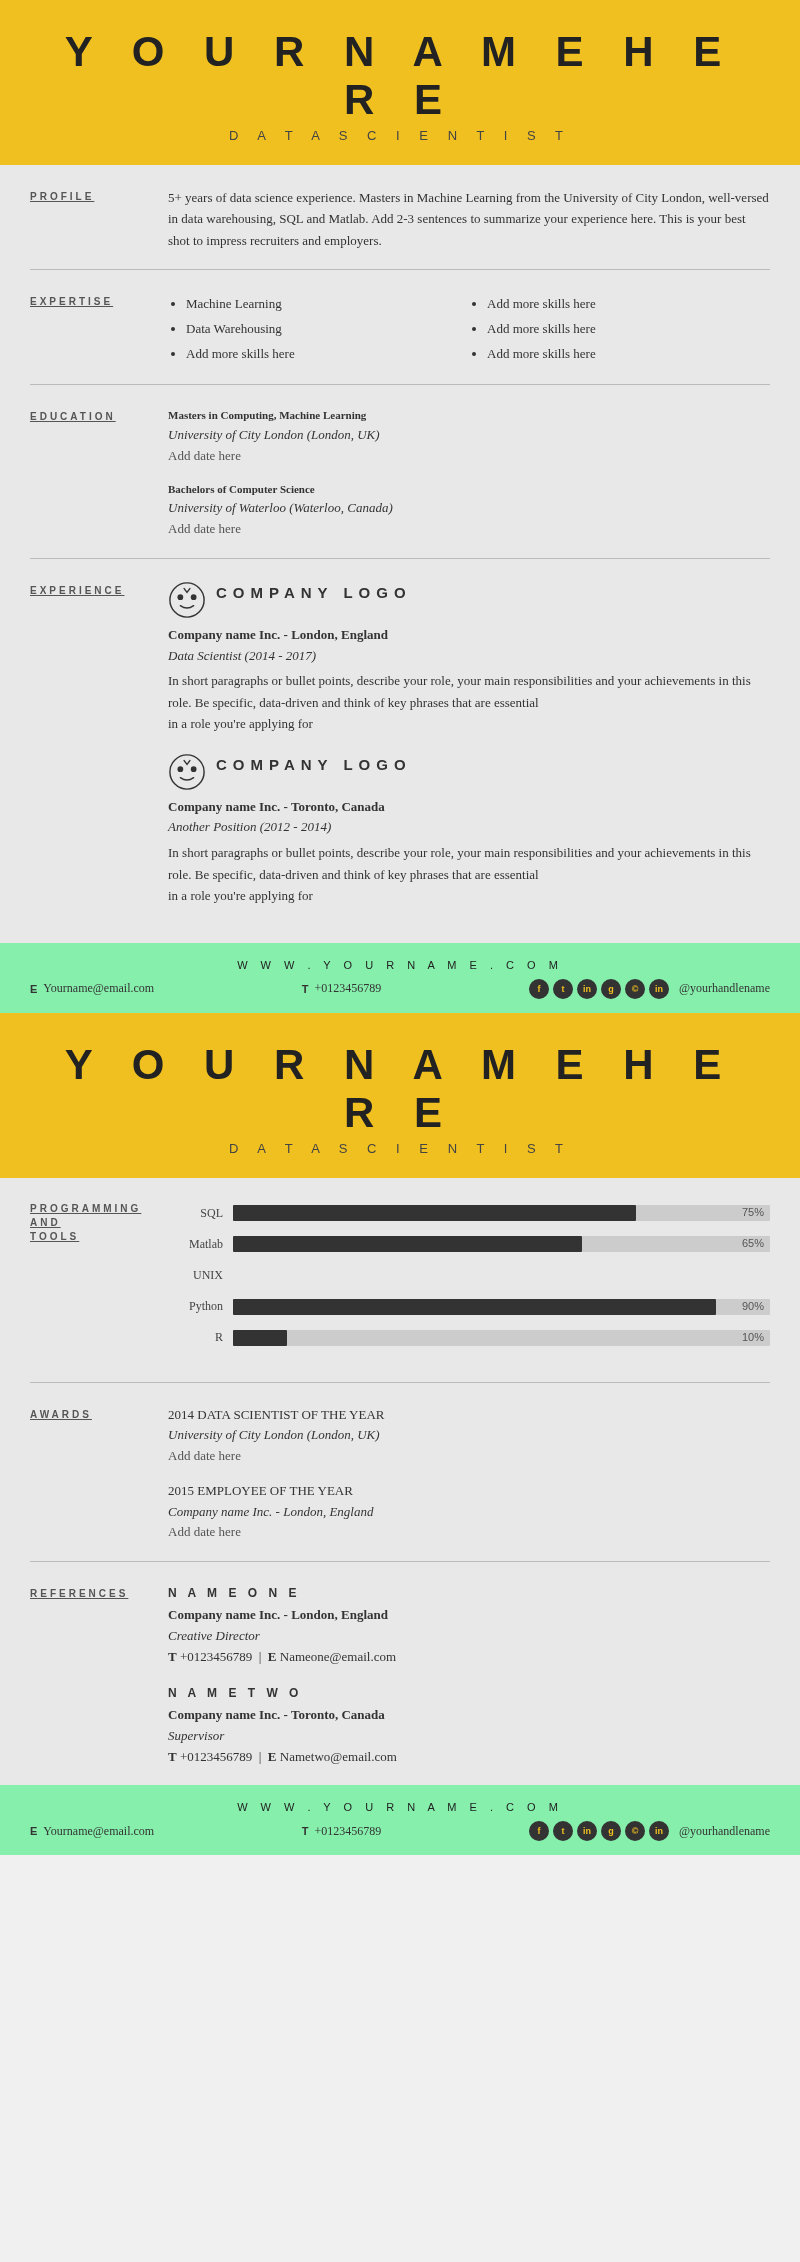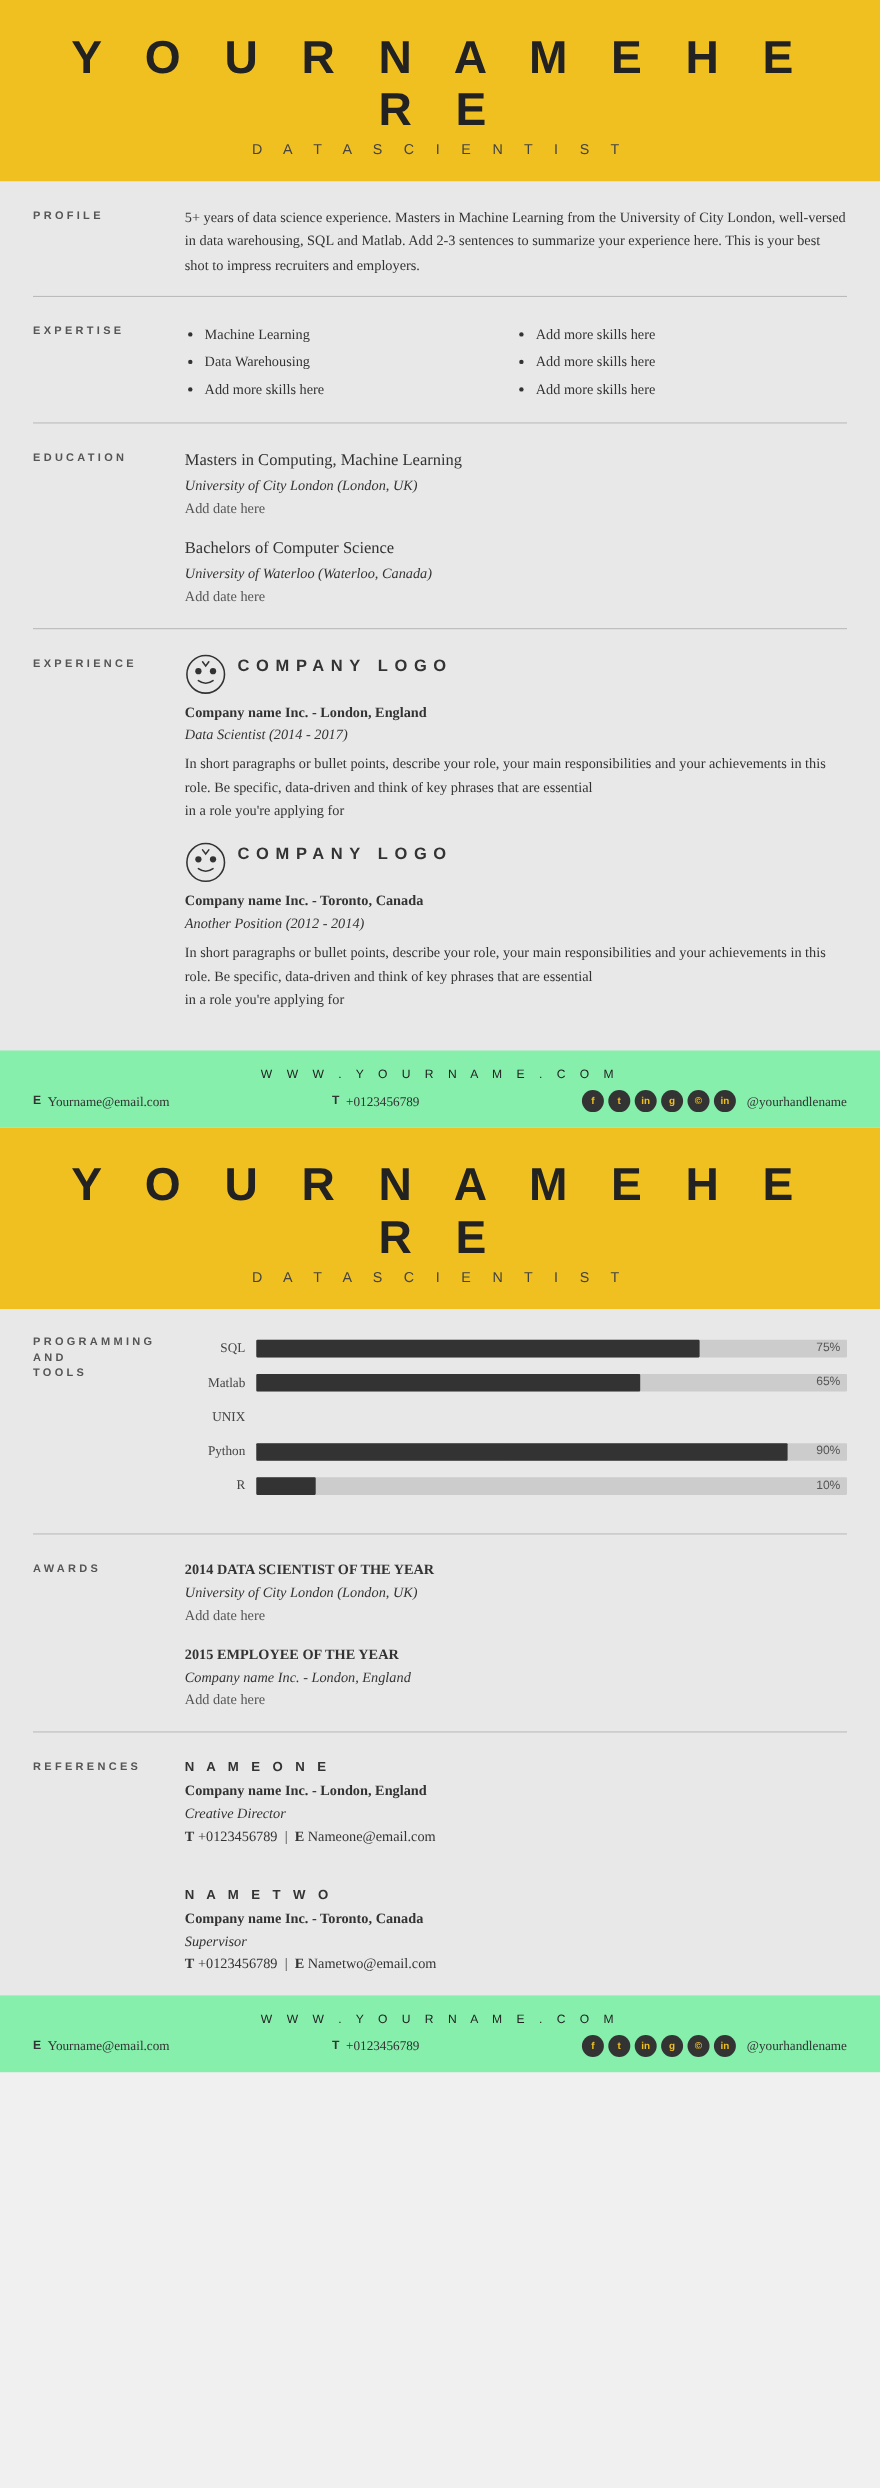--- a/index.html
+++ b/index.html
@@ -56,20 +56,21 @@
       width: 120px;
       min-width: 120px;
       font-family: Arial, Helvetica, sans-serif;
       font-size: 10px;
       font-weight: 700;
       letter-spacing: 3px;
       text-transform: uppercase;
       color: #555;
       padding-top: 2px;
       line-height: 1.5;
+      text-decoration: underline;
     }
     .section-content {
       flex: 1;
       padding-left: 18px;
       font-size: 13px;
       line-height: 1.6;
       color: #333;
     }
 
     
@@ -94,22 +95,22 @@
       font-size: 13px;
       line-height: 1.9;
     }
 
     
     .edu-item {
       margin-bottom: 14px;
     }
     .edu-item:last-child { margin-bottom: 0; }
     .edu-degree {
-      font-weight: 400;
-      font-size: 15px;
+      font-weight: 700;
+      font-size: 11px;
     }
     .edu-school {
       font-style: italic;
       font-size: 13px;
     }
     .edu-date {
       font-size: 13px;
       color: #555;
     }
 
@@ -252,35 +253,35 @@
       color: #555;
       font-family: Arial, sans-serif;
     }
 
     
     .award-item {
       margin-bottom: 14px;
     }
     .award-item:last-child { margin-bottom: 0; }
     .award-title {
-      font-weight: 700;
+      font-weight: 400;
       font-size: 13px;
     }
     .award-school {
       font-style: italic;
       font-size: 13px;
     }
     .award-date {
       font-size: 13px;
       color: #555;
     }
 
     
     .ref-item {
-      margin-bottom: 32px;
+      margin-bottom: 16px;
     }
     .ref-item:last-child { margin-bottom: 0; }
     .ref-name {
       font-family: Arial, Helvetica, sans-serif;
       font-size: 12px;
       font-weight: 700;
       letter-spacing: 4px;
       text-transform: uppercase;
       color: #333;
       margin-bottom: 2px;

